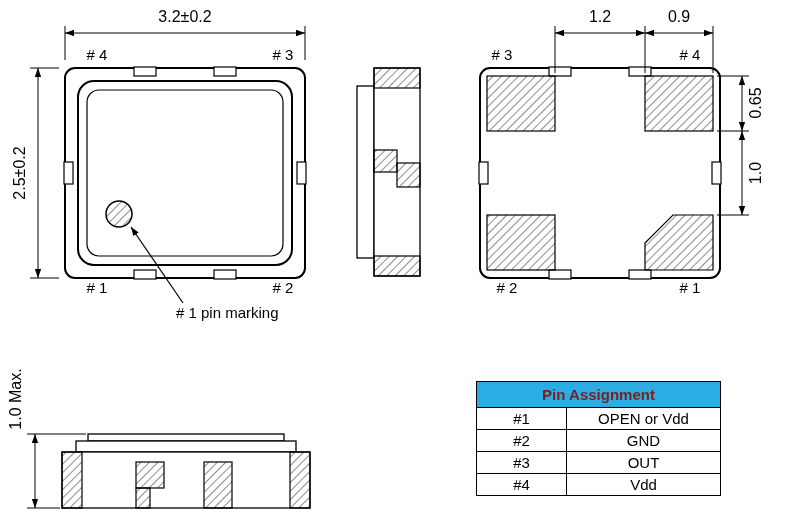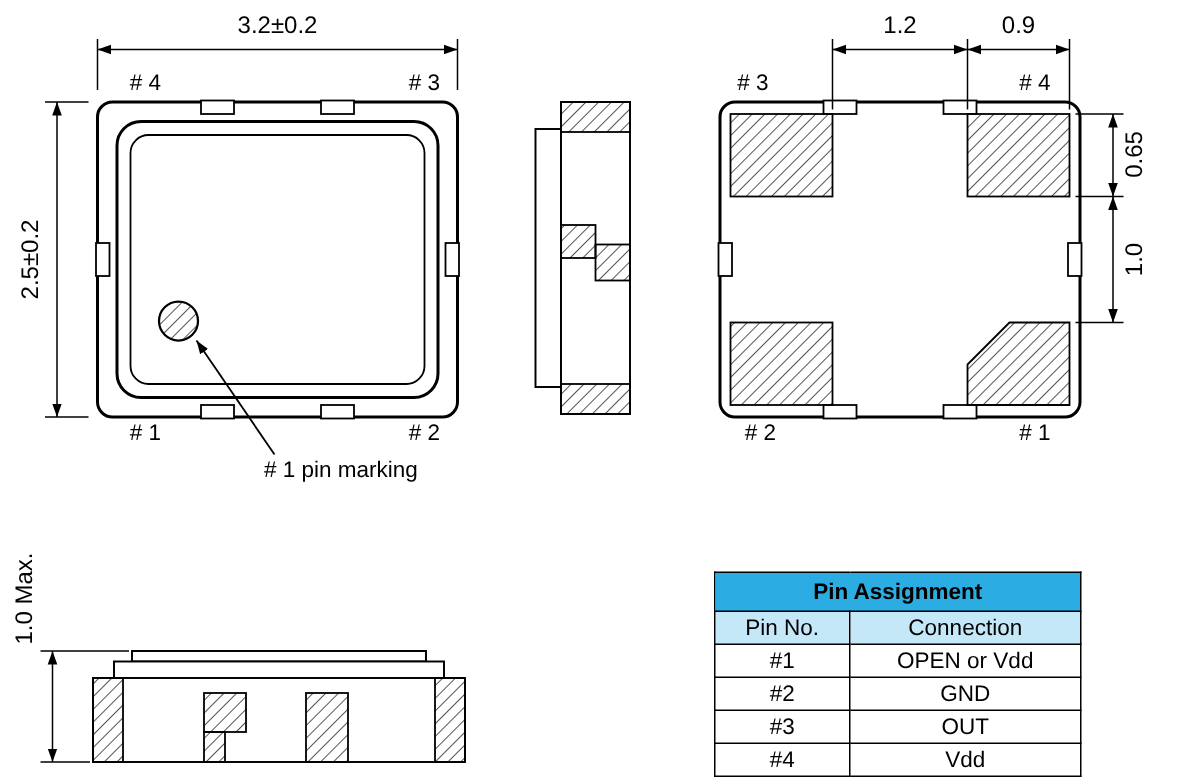--- a/index.html
+++ b/index.html
@@ -20,21 +20,21 @@
 
   table.pin-table{
     position:absolute;left:476px;top:381px;width:244px;
     border-collapse:collapse;table-layout:fixed;font-size:15px;
   }
   table.pin-table th, table.pin-table td{
     border:1px solid #000;text-align:center;vertical-align:middle;
     padding:0;height:21px;overflow:hidden;white-space:nowrap;
   }
   table.pin-table th.title-cell{
-    background:#2BACE2;color:#000000;font-weight:bold;height:25px;font-size:15px;
+    background:#2BACE2;color:#7f1d1d;font-weight:bold;height:25px;font-size:15px;
   }
   table.pin-table td.sub{background:#C5E8F8}
   col.c1{width:90px}
   col.c2{width:154px}
 </style>
 </head>
 <body>
 
 <svg width="788" height="519" viewBox="0 0 788 519">
   <defs>
@@ -155,24 +155,20 @@
 
 <table class="pin-table">
   <colgroup>
       <col class="c1">
       <col class="c2">
     </colgroup>
   <thead>
     <tr>
       <th class="title-cell" colspan="2">Pin Assignment</th>
     </tr>
-    <tr>
-      <td class="sub">Pin No.</td>
-      <td class="sub">Connection</td>
-    </tr>
   </thead>
   <tbody>
     <tr>
       <td>#1</td>
       <td>OPEN or Vdd</td>
     </tr>
     <tr>
       <td>#2</td>
       <td>GND</td>
     </tr>

